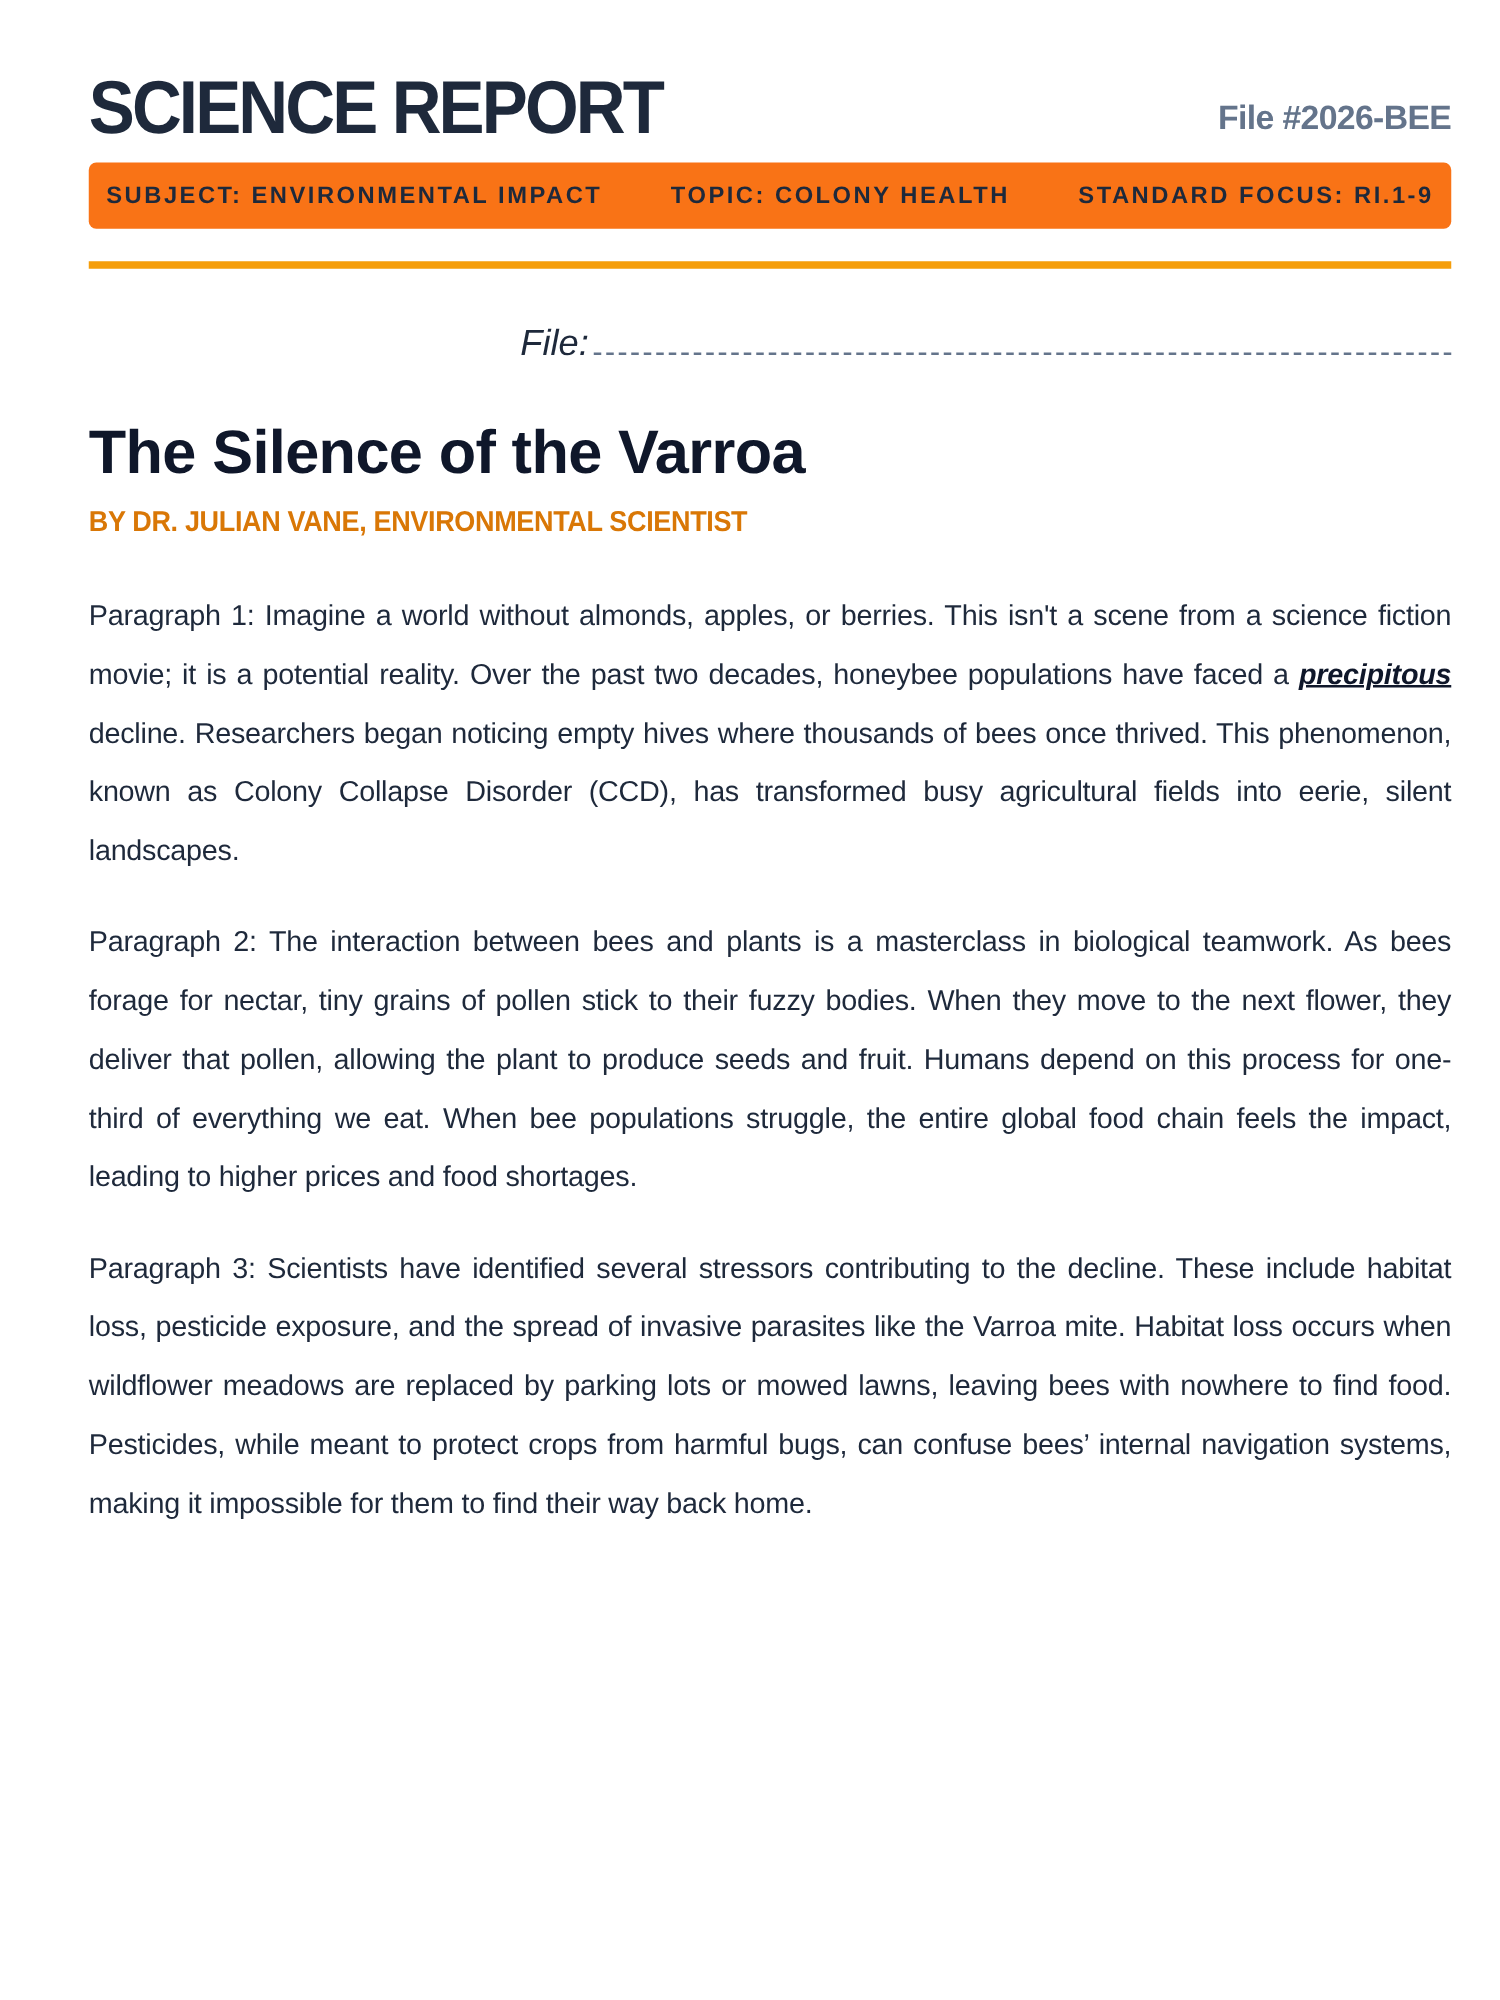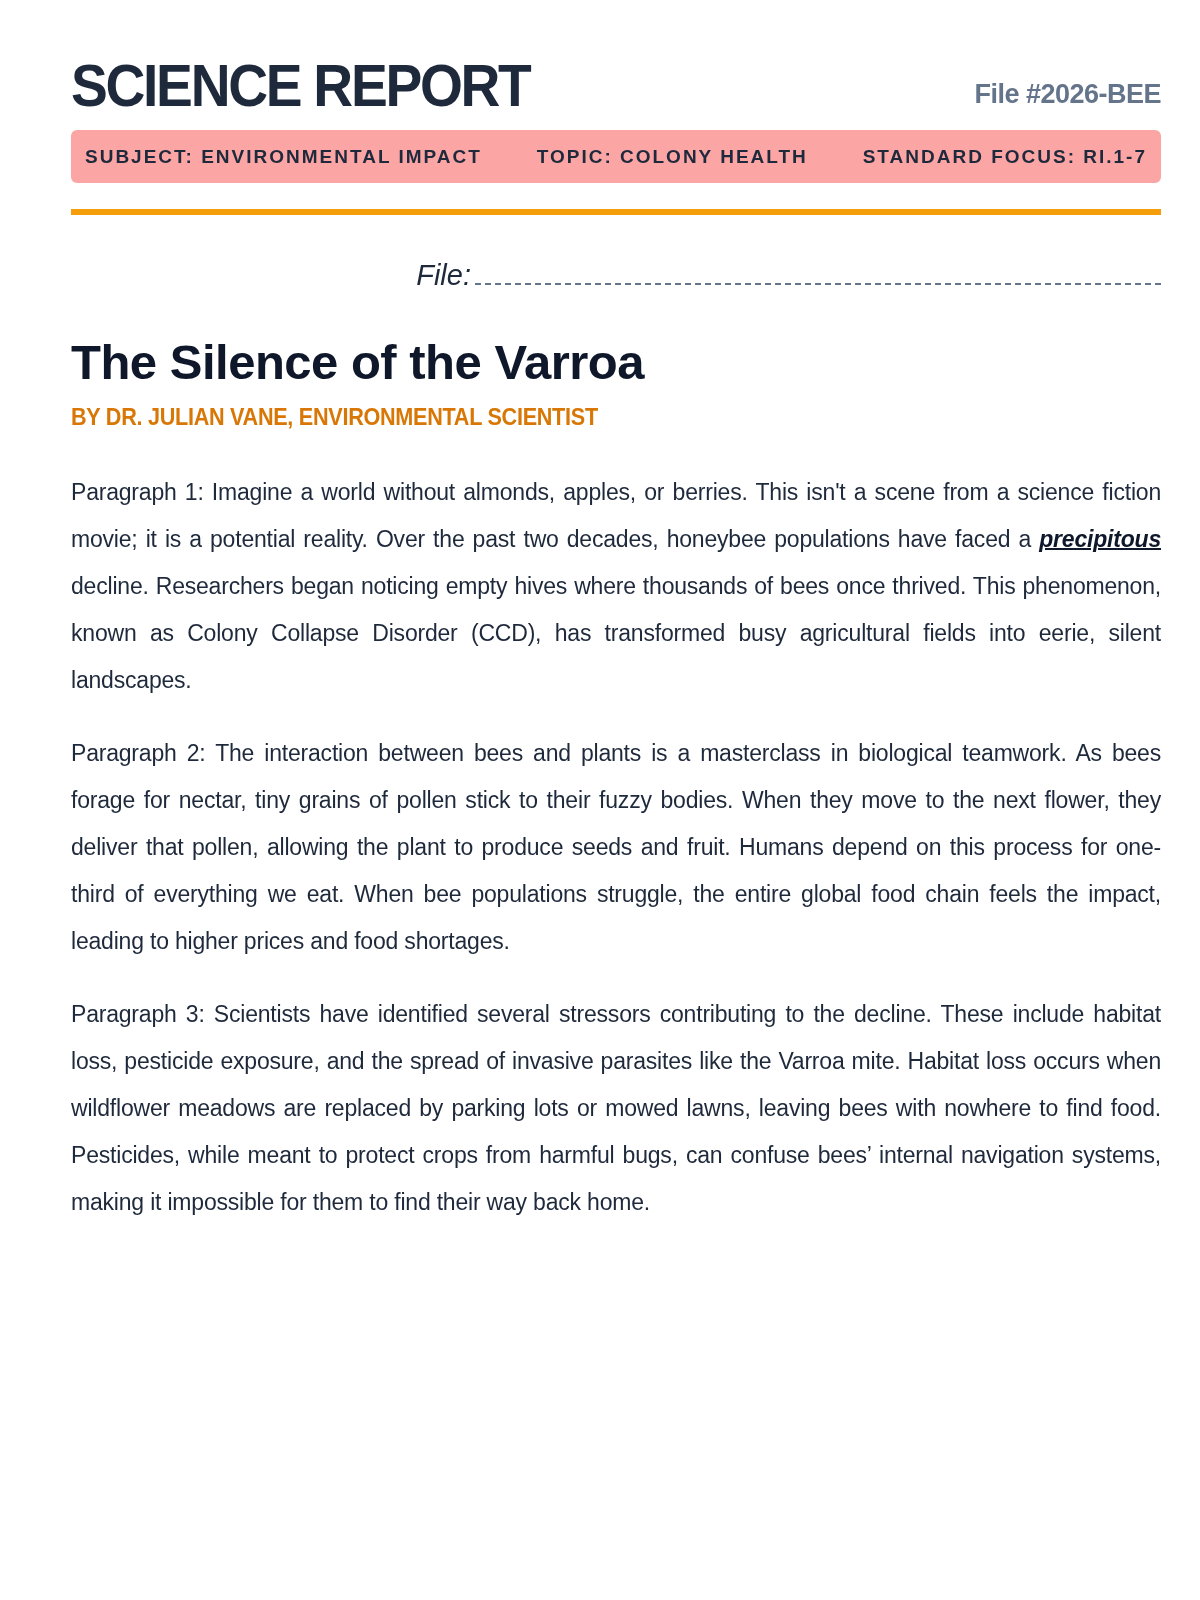--- a/index.html
+++ b/index.html
@@ -37,21 +37,21 @@
     .file-number {
       font-size: 27px;
       font-weight: 700;
       color: #64748b;
       letter-spacing: -0.5px;
       padding-bottom: 6px;
       text-align: center;
     }
     .meta-bar {
       margin-top: 14px;
-      background: #fca5a5;
+      background: #f97316;
       border-radius: 6px;
       height: 53px;
       display: flex;
       align-items: center;
       justify-content: space-between;
       padding: 0 14px;
     }
     .meta-item {
       font-size: 19px;
       font-weight: 700;
@@ -122,21 +122,21 @@
 <div class="page">
 
   <div class="header-top">
     <h1 class="report-title">SCIENCE REPORT</h1>
     <div class="file-number">File #2026-BEE</div>
   </div>
 
   <div class="meta-bar">
     <span class="meta-item">SUBJECT: ENVIRONMENTAL IMPACT</span>
     <span class="meta-item">TOPIC: COLONY HEALTH</span>
-    <span class="meta-item">STANDARD FOCUS: RI.1-7</span>
+    <span class="meta-item">STANDARD FOCUS: RI.1-9</span>
   </div>
 
   <div class="accent-rule"></div>
 
   <div class="name-row">
     <span class="name-label">File:</span>
     <div class="name-line"></div>
   </div>
 
   <h2 class="article-title">The Silence of the Varroa</h2>

